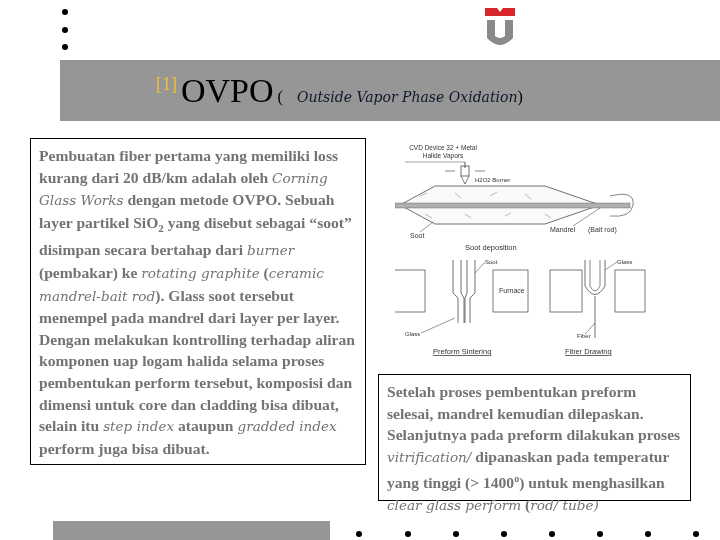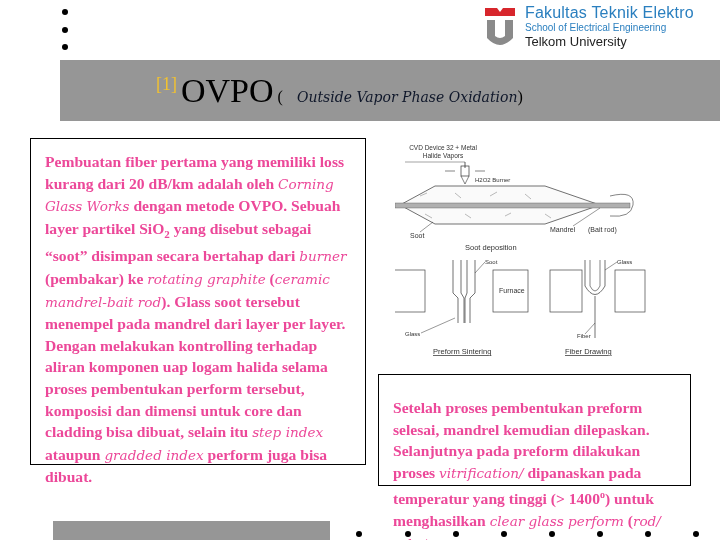--- a/index.html
+++ b/index.html
@@ -11,46 +11,41 @@
     .logo-line1 { font-size:16px; color:#2a7fbf; letter-spacing:0.2px; line-height:18px; white-space:nowrap; }
     .logo-line2 { font-size:10px; color:#2a7fbf; line-height:12px; white-space:nowrap; }
     .logo-line3 { font-size:13px; color:#222; line-height:15px; white-space:nowrap; }
     .title-bar { position:absolute; left:60px; top:60px; width:660px; height:61px; background:#969696; }
     .title { position:absolute; left:156px; top:72px; white-space:nowrap; }
     .title .ref { color:#f2c230; font-size:18px; vertical-align:top; position:relative; top:2px; }
     .title .main { font-size:34px; color:#000;margin-top:14px; }
     .title .sub { font-size:16px; color:#0f172a; font-style:italic; font-family:"DejaVu Serif", serif; font-size:14px;margin-left:14px; }
     .title .paren { font-size:16px; }
     .box-left { position:absolute; left:30px; top:138px; width:336px; height:327px; border:1.5px solid #000; box-sizing:border-box; padding:4px 6px 0 6px; }
-    .box-right { position:absolute; left:378px; top:374px; width:313px; height:112px; border:1.5px solid #000; box-sizing:border-box; padding:14px 6px 0 6px; }
-    .para { font-size:15.6px; line-height:21.6px; font-weight:bold; color:#ec4899; margin:8px; }
+    .box-right { position:absolute; left:378px; top:374px; width:313px; height:127px; border:1.5px solid #000; box-sizing:border-box; padding:4px 6px 0 6px; }
+    .para { font-size:15.6px; line-height:21.6px; font-weight:bold; color:#737373; margin:2px; }
     .para .it { font-style:italic; font-weight:normal; font-family:"DejaVu Serif", serif; font-size:13.6px; }
     .para sub { font-size:11px; }
     .para sup { font-size:10px; }
     .bottom-bar { position:absolute; left:53px; top:521px; width:277px; height:19px; background:#969696; }
     .diagram { position:absolute; left:395px; top:138px; width:320px; height:225px; }
     .diag-text { font-family:"Liberation Sans", sans-serif; fill:#333; }
   </style>
 </head>
 <body>
 
 <div class="dot" style="left:62px;top:9px;"></div>
 <div class="dot" style="left:62px;top:27px;"></div>
 <div class="dot" style="left:62px;top:44px;"></div>
 
 <div class="logo">
   <svg class="logo-mark" viewBox="0 0 30 42">
     <path d="M0 2 L12 2 L15 6 L18 2 L30 2 L30 10 L0 10 Z" fill="#d7262c"></path>
     <path d="M2 14 L10 14 L10 30 Q15 34 20 30 L20 14 L28 14 L28 32 Q15 46 2 32 Z" fill="#8a8a8a"></path>
   </svg>
-  <div class="logo-text">
-    <div class="logo-line1">Fakultas Teknik Elektro</div>
-    <div class="logo-line2">School of Electrical Engineering</div>
-    <div class="logo-line3">Telkom University</div>
-  </div>
 </div>
 
 <div class="title-bar"></div>
 <div class="title">
   <span class="ref">[1]</span>
   <span class="main">OVPO</span>
   <span class="paren">(</span><span class="sub">Outside Vapor Phase Oxidation</span><span class="paren">)</span>
 </div>
 
 <div class="box-left">

